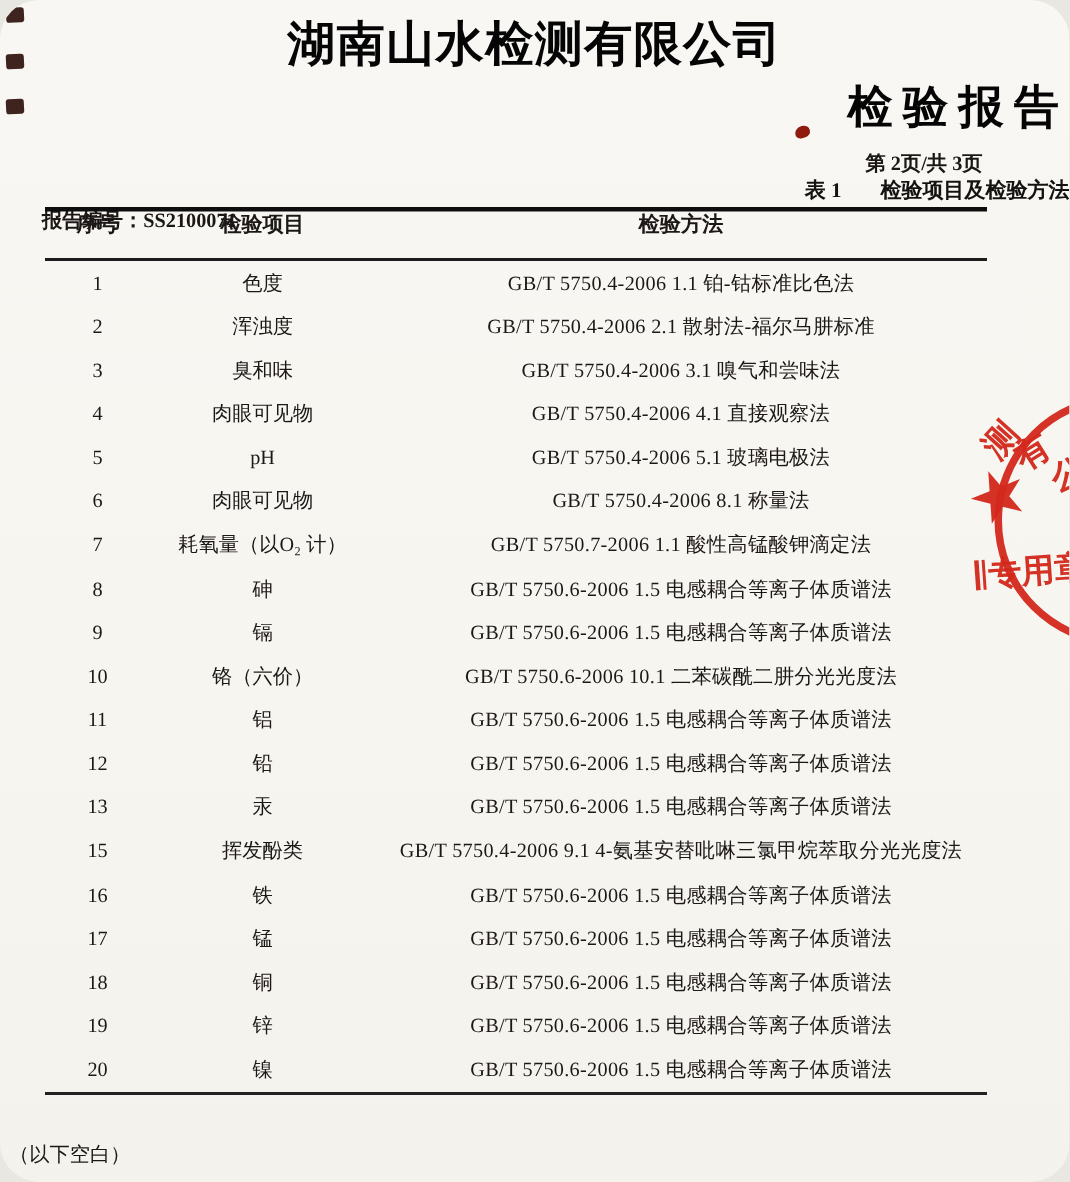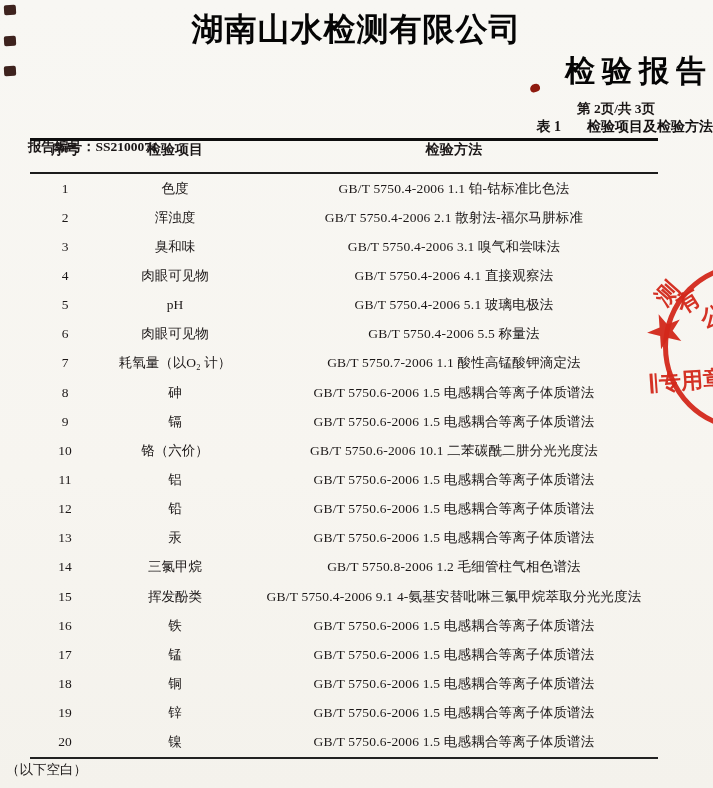--- a/index.html
+++ b/index.html
@@ -5,20 +5,21 @@
   html,body{margin:0;padding:0;}
   body{
     width:713px;height:788px;
     font-family:"Liberation Serif","DejaVu Serif",serif;
     background:#e9e7e2;
   }
   .page{
     position:relative;width:713px;height:788px;overflow:hidden;
     background:linear-gradient(180deg,#f8f7f3 0%,#f7f5f0 60%,#f4f2ec 100%);
     color:#181414;
+    border-radius:26px;
   }
   
   .edge-mark{position:absolute;left:4px;width:12px;height:10px;background:#2e100c;border-radius:2px;opacity:.92;transform:rotate(-3deg);}
   
   .company-title{
     position:absolute;top:8px;left:0;width:100%;margin:0;
     text-align:center;font-size:32px;font-weight:700;color:#050505;
     letter-spacing:1px;
   }
   .report-title{
@@ -123,21 +124,21 @@
 
   <div class="row">
     <div class="cell c1">5</div>
     <div class="cell c2">pH</div>
     <div class="cell c3">GB/T 5750.4-2006 5.1  玻璃电极法</div>
   </div>
 
   <div class="row">
     <div class="cell c1">6</div>
     <div class="cell c2">肉眼可见物</div>
-    <div class="cell c3">GB/T 5750.4-2006 5.5  称量法</div>
+    <div class="cell c3">GB/T 5750.4-2006 8.1  称量法</div>
   </div>
 
   <div class="row">
     <div class="cell c1">7</div>
     <div class="cell c2">耗氧量（以O₂ 计）</div>
     <div class="cell c3">GB/T 5750.7-2006 1.1  酸性高锰酸钾滴定法</div>
   </div>
 
   <div class="row">
     <div class="cell c1">8</div>
@@ -168,25 +169,20 @@
     <div class="cell c2">铅</div>
     <div class="cell c3">GB/T 5750.6-2006 1.5  电感耦合等离子体质谱法</div>
   </div>
 
   <div class="row">
     <div class="cell c1">13</div>
     <div class="cell c2">汞</div>
     <div class="cell c3">GB/T 5750.6-2006 1.5  电感耦合等离子体质谱法</div>
   </div>
 
-  <div class="row">
-    <div class="cell c1">14</div>
-    <div class="cell c2">三氯甲烷</div>
-    <div class="cell c3">GB/T 5750.8-2006 1.2  毛细管柱气相色谱法</div>
-  </div>
 
   <div class="row">
     <div class="cell c1">15</div>
     <div class="cell c2">挥发酚类</div>
     <div class="cell c3">GB/T 5750.4-2006 9.1 4-氨基安替吡啉三氯甲烷萃取分光光度法</div>
   </div>
 
   <div class="row">
     <div class="cell c1">16</div>
     <div class="cell c2">铁</div>

